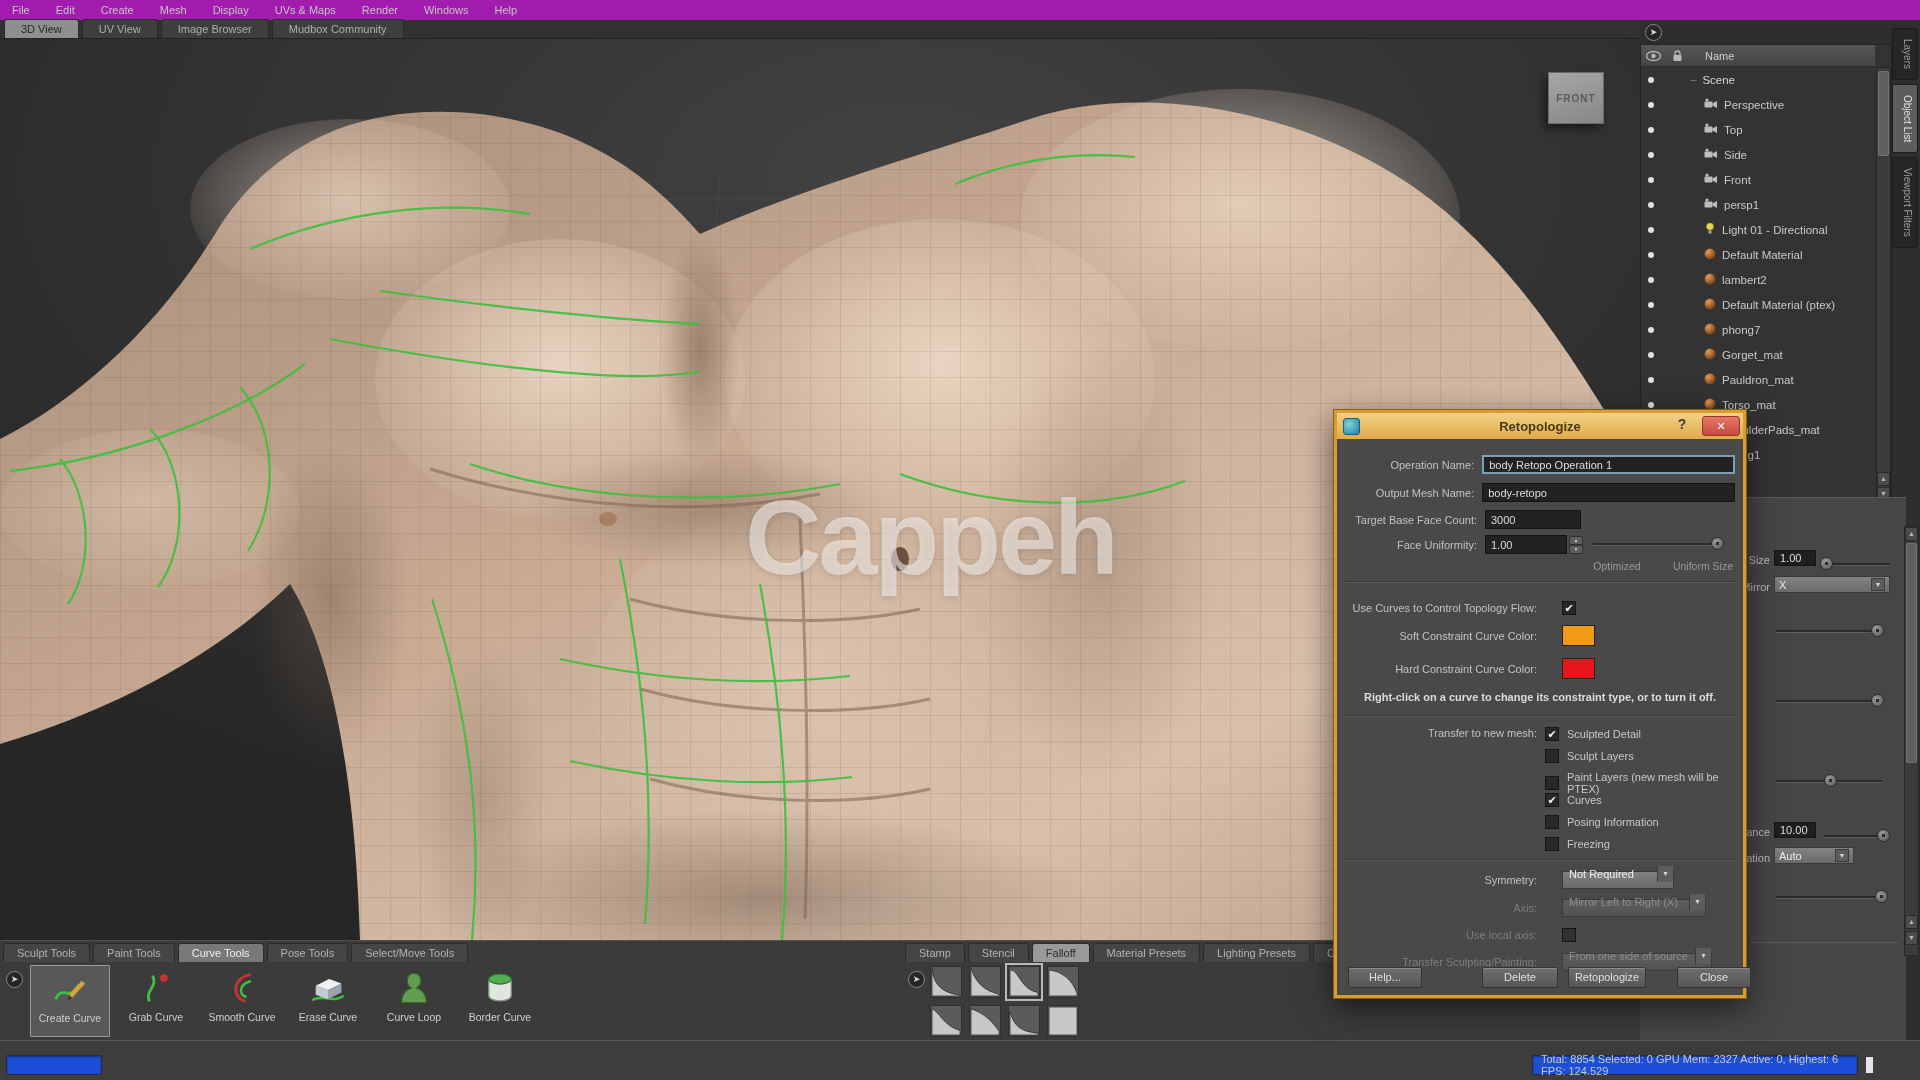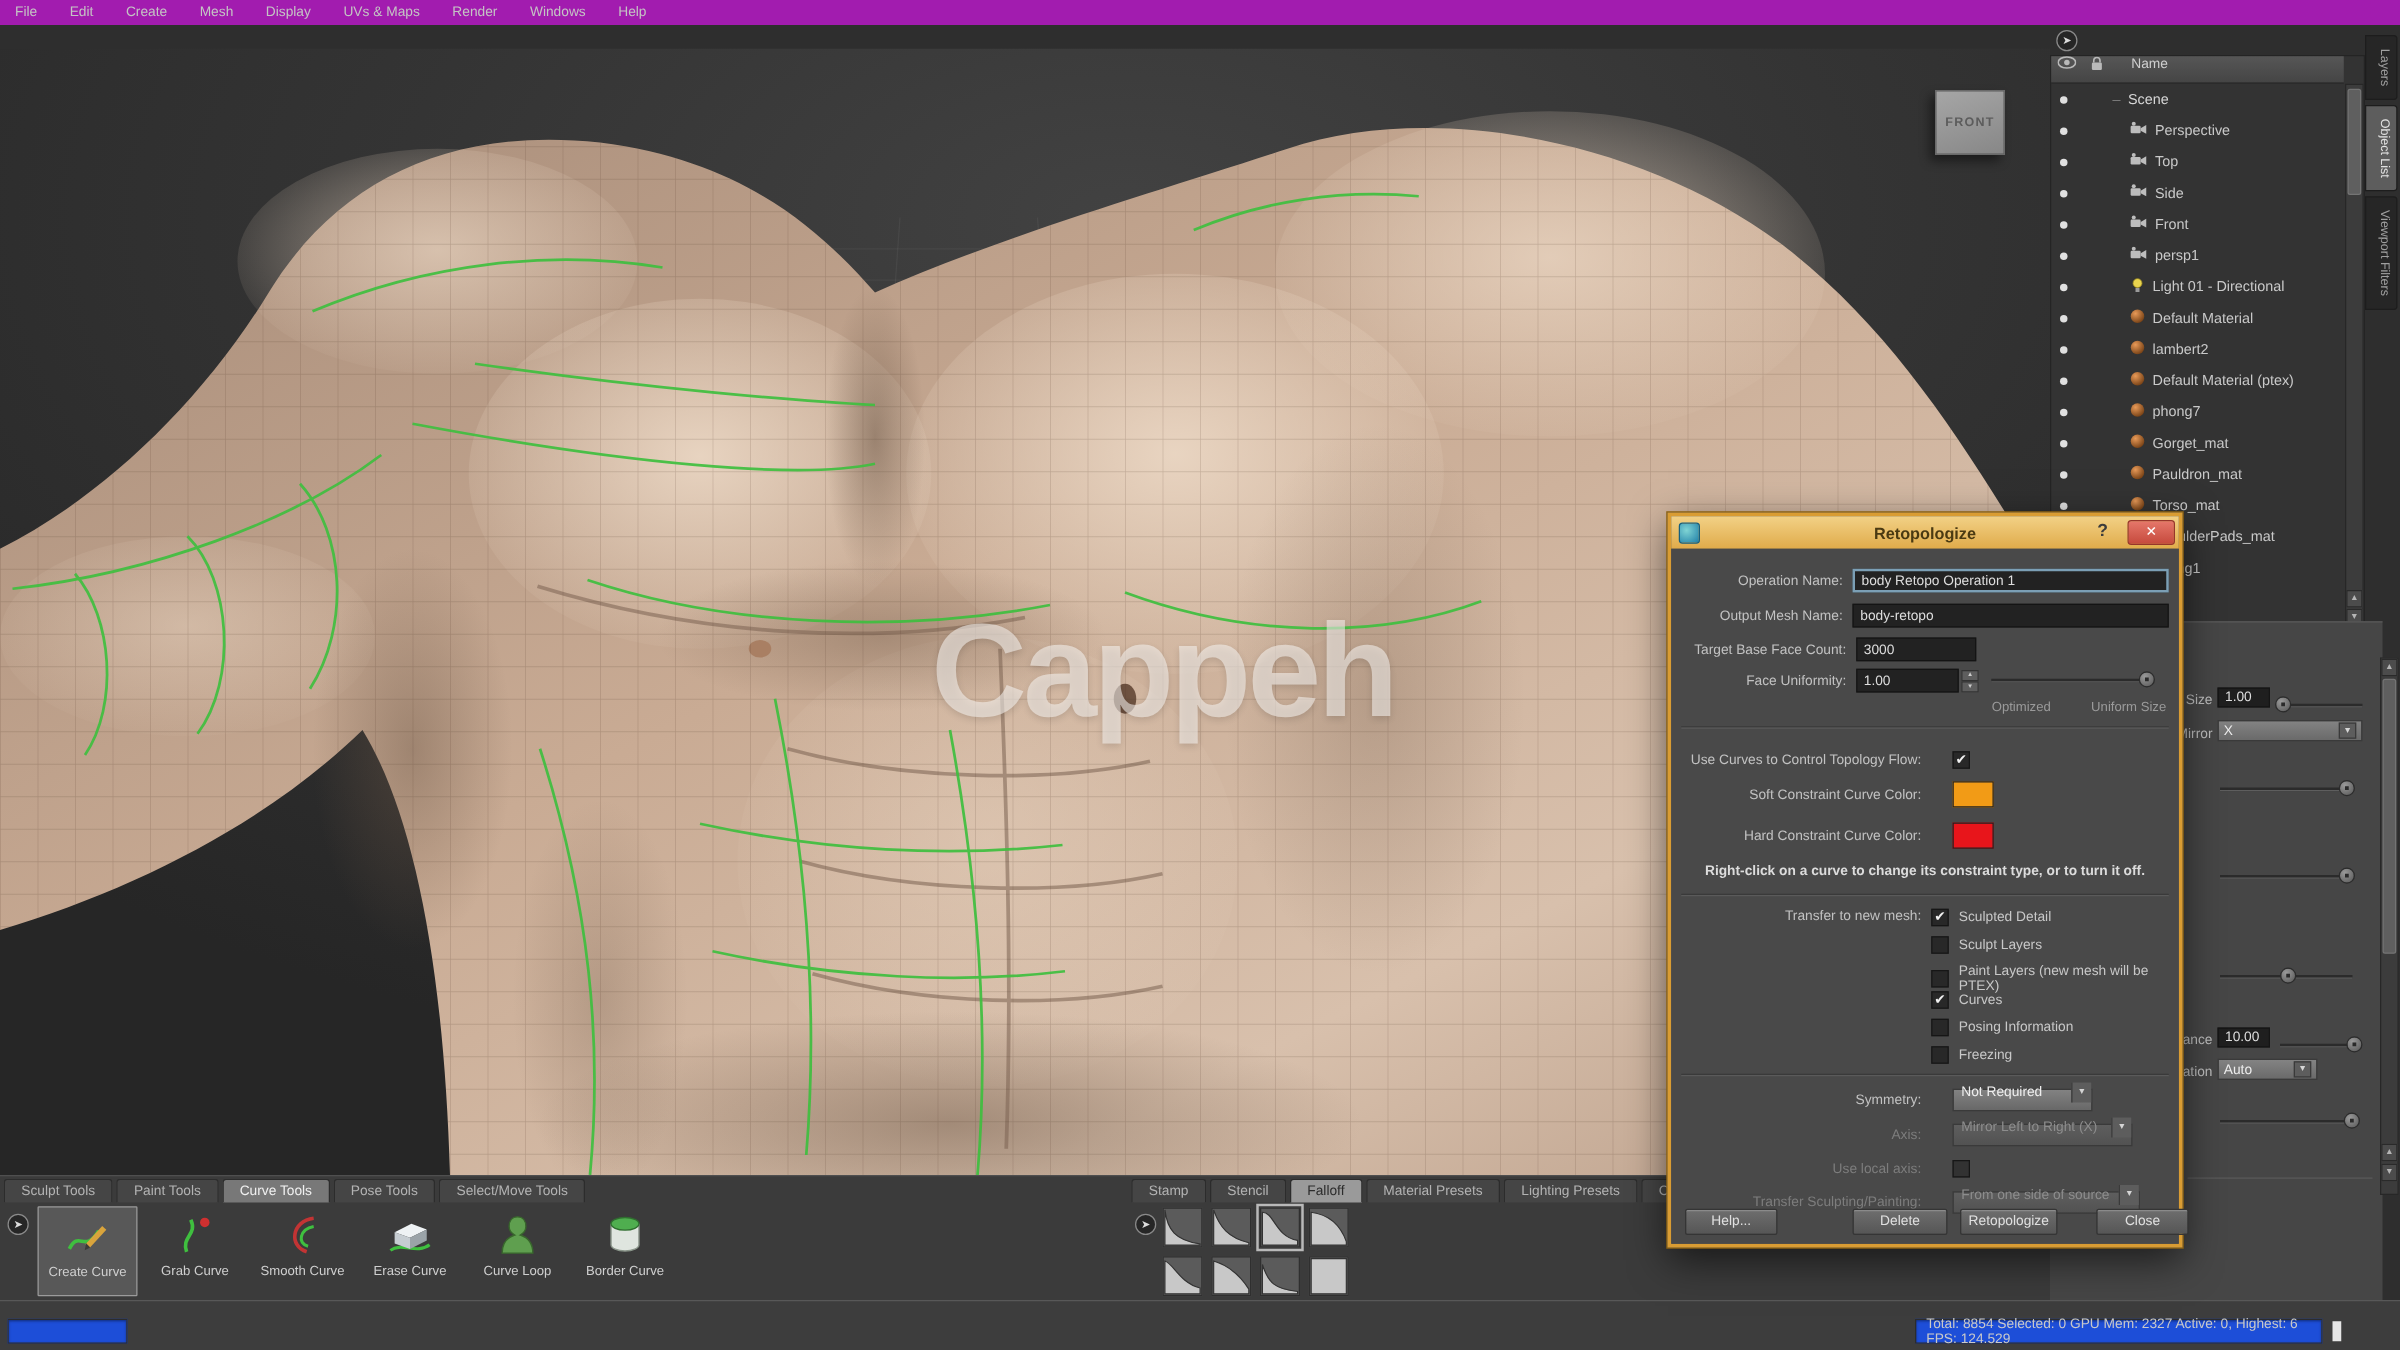--- a/index.html
+++ b/index.html
@@ -20,21 +20,21 @@
   #viewport { position:absolute; left:0; top:39px; width:1640px; height:901px; overflow:hidden;
     background:radial-gradient(ellipse 1300px 700px at 55% 15%, #424242 0%, #343434 45%, #262626 100%); }
   #view-cube { position:absolute; left:1548px; top:33px; width:56px; height:52px; background:linear-gradient(160deg,#a6a6a6,#878787); border:1px solid #6a6a6a; box-shadow:-4px 5px 8px rgba(0,0,0,.45); display:flex; align-items:center; justify-content:center; }
   #view-cube span { font-size:10px; font-weight:bold; letter-spacing:1px; color:#5c5c5c; }
   #watermark { position:absolute; left:745px; top:438px; font-size:106px; font-weight:bold; letter-spacing:-3px; color:rgba(244,241,238,.58); text-shadow:0 2px 6px rgba(0,0,0,.12); }
 
   
   #right-panel { position:absolute; left:1640px; top:20px; width:280px; height:1032px; background:#2e2e2e; }
   .round-btn { position:absolute; width:17px; height:17px; border-radius:50%; background:#262626; border:1px solid #8a8a8a; color:#dcdcdc; font-size:9px; line-height:15px; text-align:center; }
   #objlist { position:absolute; left:0px; top:24px; width:252px; height:474px; background:#333333; border:1px solid #242424; }
-  #objlist-header { position:absolute; left:0; top:0; right:16px; height:22px; background:linear-gradient(#565656,#454545); border-bottom:1px solid #2a2a2a; display:flex; align-items:flex-start; }
+  #objlist-header { position:absolute; left:0; top:0; right:16px; height:22px; background:linear-gradient(#565656,#454545); border-bottom:1px solid #2a2a2a; display:flex; align-items:center; }
   #objlist-header .hcell { width:24px; display:flex; justify-content:center; }
   #objlist-header .hname { padding-left:16px; color:#cfcfcf; }
   #tree { position:absolute; left:0; top:22px; width:234px; height:412px; overflow:hidden; }
   .trow { height:25px; display:flex; align-items:center; }
   .tdot { margin-left:7px; width:6px; height:6px; border-radius:50%; background:#e0e0e0; flex:none; }
   .tcontent { display:flex; align-items:center; gap:6px; }
   .tcontent.root { margin-left:36px; color:#d6d6d6; }
   .tcontent.child { margin-left:50px; color:#c9c9c9; }
   .tmark { color:#8a8a8a; font-size:9px; }
   .tlabel { font-size:11.5px; white-space:nowrap; }
@@ -121,20 +121,26 @@
       <div class="menu-item">Edit</div>
       <div class="menu-item">Create</div>
       <div class="menu-item">Mesh</div>
       <div class="menu-item">Display</div>
       <div class="menu-item">UVs &amp; Maps</div>
       <div class="menu-item">Render</div>
       <div class="menu-item">Windows</div>
       <div class="menu-item">Help</div>
     </div>
 
+  <div id="view-tabs">
+      <div class="vtab active">3D View</div>
+      <div class="vtab">UV View</div>
+      <div class="vtab">Image Browser</div>
+      <div class="vtab">Mudbox Community</div>
+    </div>
 
   <div id="viewport">
     <svg width="1640" height="901" viewBox="0 0 1640 901">
       <defs>
         <linearGradient id="skin" x1="0" y1="0" x2="1" y2="1">
           <stop offset="0" stop-color="#a68b78"></stop>
           <stop offset="0.45" stop-color="#c9ab94"></stop>
           <stop offset="0.75" stop-color="#d8c0ac"></stop>
           <stop offset="1" stop-color="#b99d88"></stop>
         </linearGradient>

